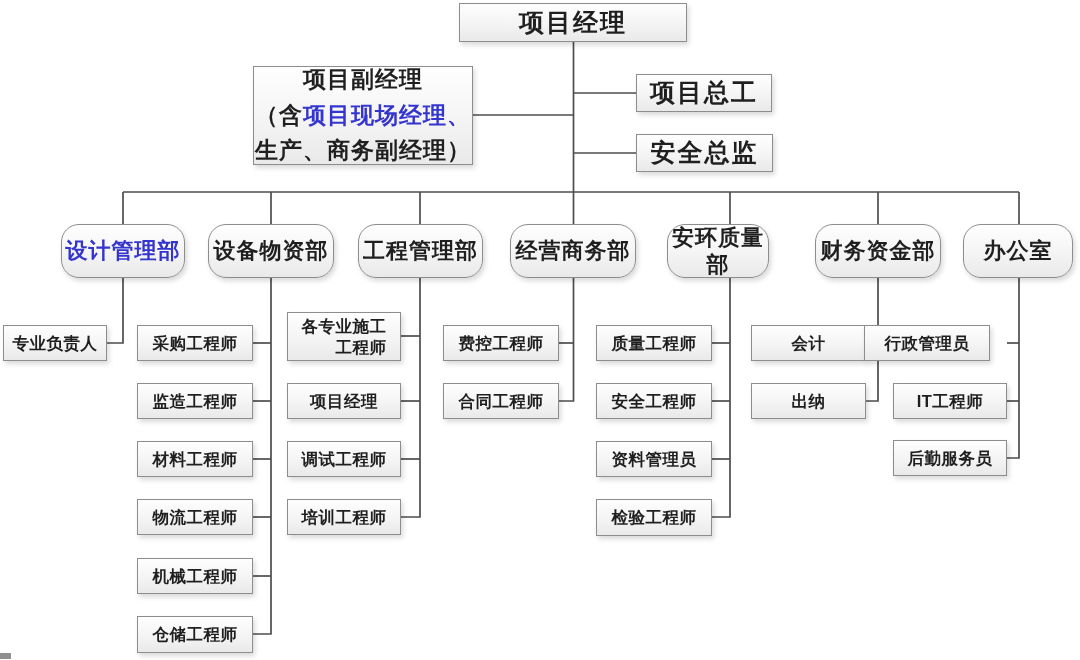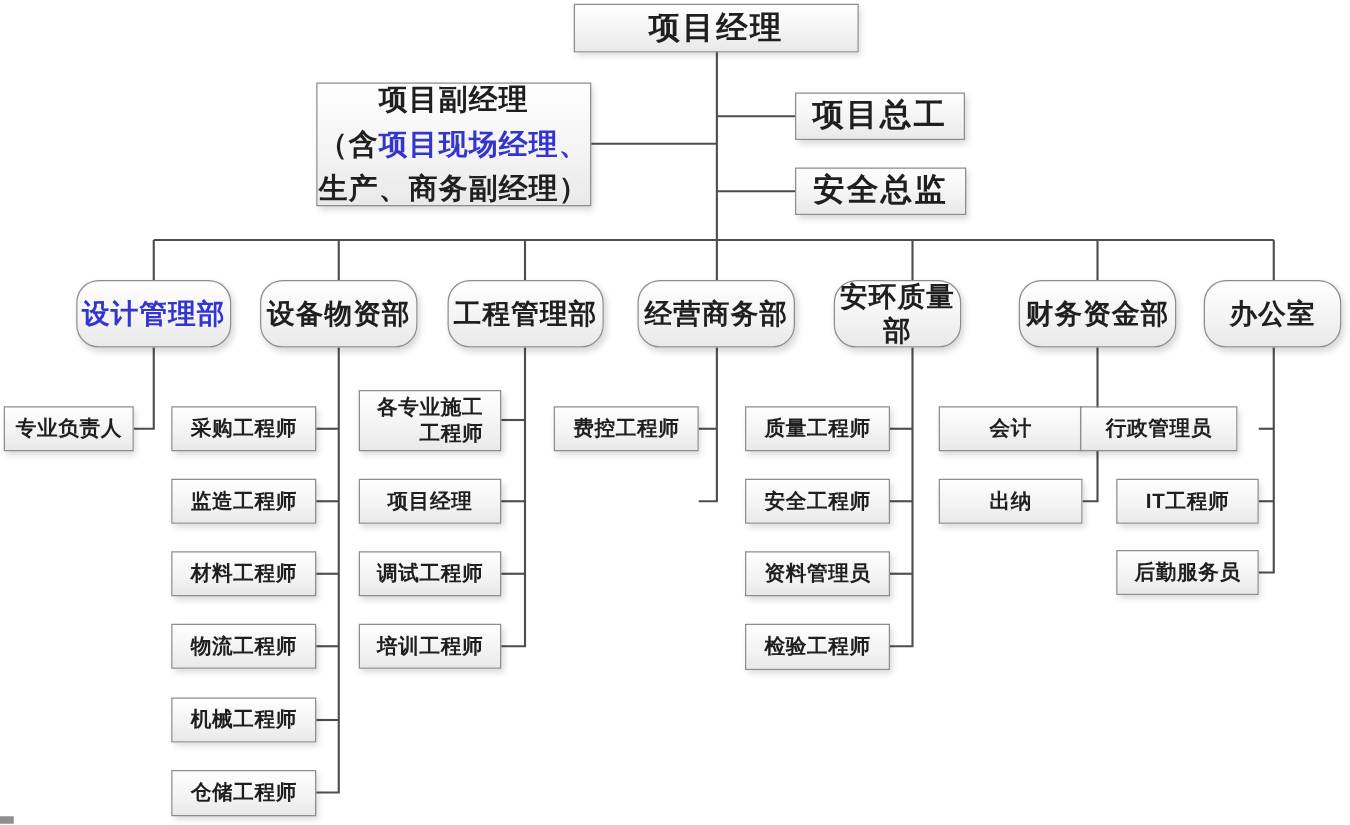--- a/index.html
+++ b/index.html
@@ -133,20 +133,21 @@
   <div class="box member-box" style="left:137px;top:558px;width:116px;height:36px">机械工程师</div>
   <div class="box member-box" style="left:137px;top:616px;width:116px;height:37px">仓储工程师</div>
 
   <div class="box member-box" style="left:287px;top:312px;width:114px;height:49px">各专业施工
 工程师</div>
   <div class="box member-box" style="left:287px;top:383px;width:114px;height:36px">项目经理</div>
   <div class="box member-box" style="left:287px;top:441px;width:114px;height:36px">调试工程师</div>
   <div class="box member-box" style="left:287px;top:499px;width:114px;height:36px">培训工程师</div>
 
   <div class="box member-box" style="left:443px;top:325px;width:116px;height:36px">费控工程师</div>
+  <div class="box member-box" style="left:443px;top:383px;width:116px;height:36px">合同工程师</div>
 
   <div class="box member-box" style="left:596px;top:325px;width:116px;height:36px">质量工程师</div>
   <div class="box member-box" style="left:596px;top:383px;width:116px;height:36px">安全工程师</div>
   <div class="box member-box" style="left:596px;top:441px;width:116px;height:36px">资料管理员</div>
   <div class="box member-box" style="left:596px;top:499px;width:116px;height:37px">检验工程师</div>
 
   <div class="box member-box" style="left:751px;top:325px;width:115px;height:36px">会计</div>
   <div class="box member-box" style="left:751px;top:383px;width:115px;height:36px">出纳</div>
 
   <div class="box member-box" style="left:864px;top:325px;width:126px;height:36px">行政管理员</div>

